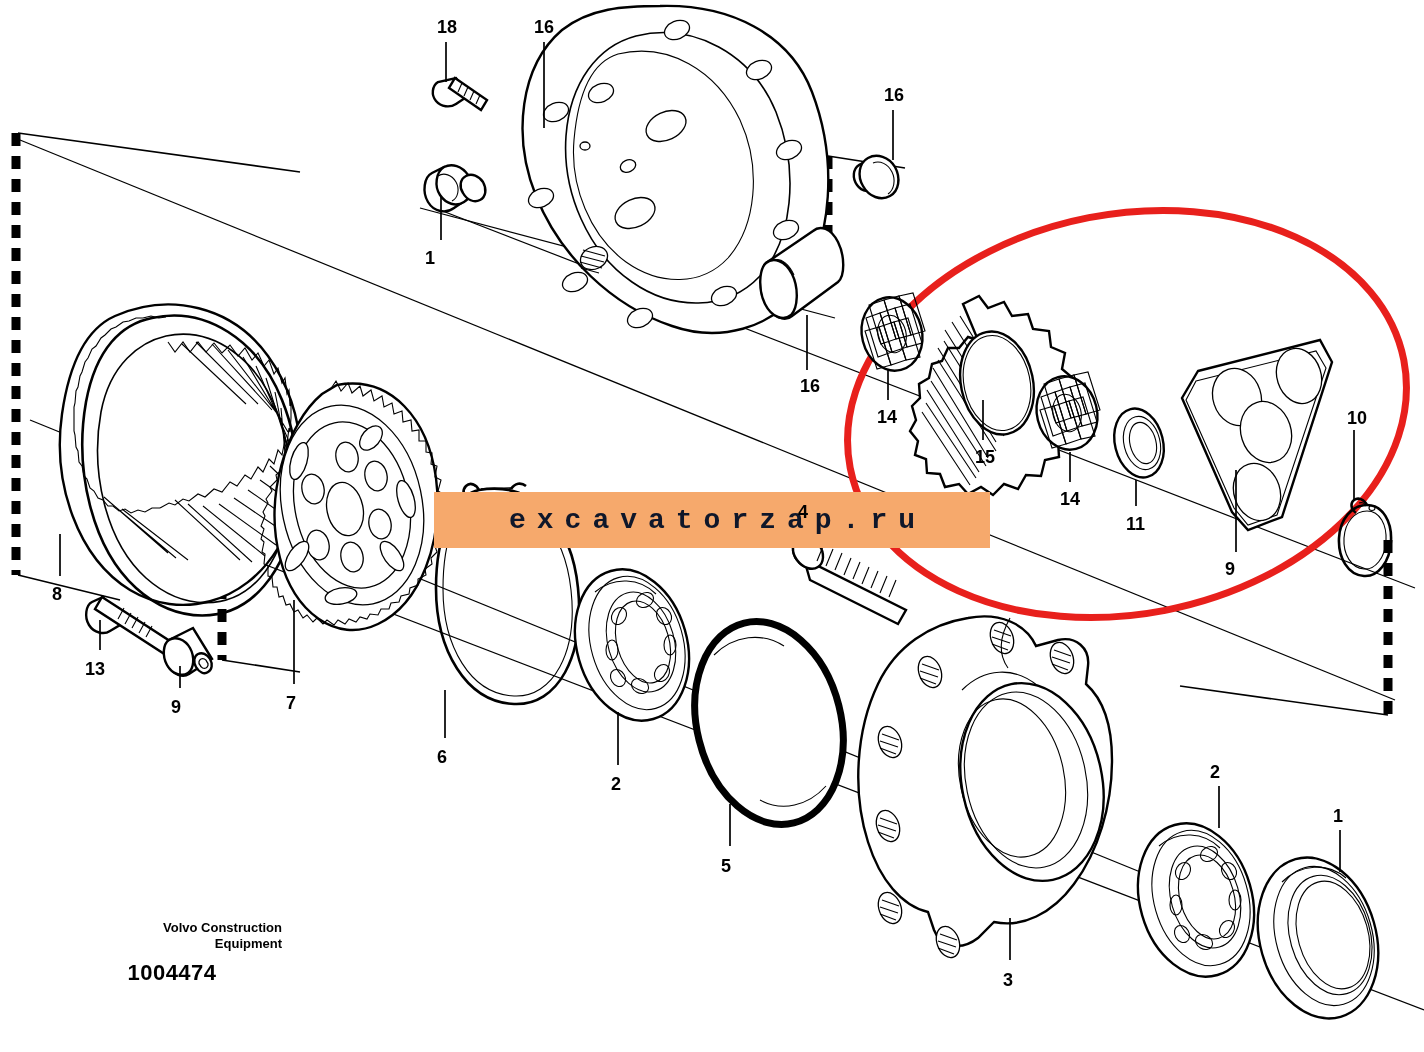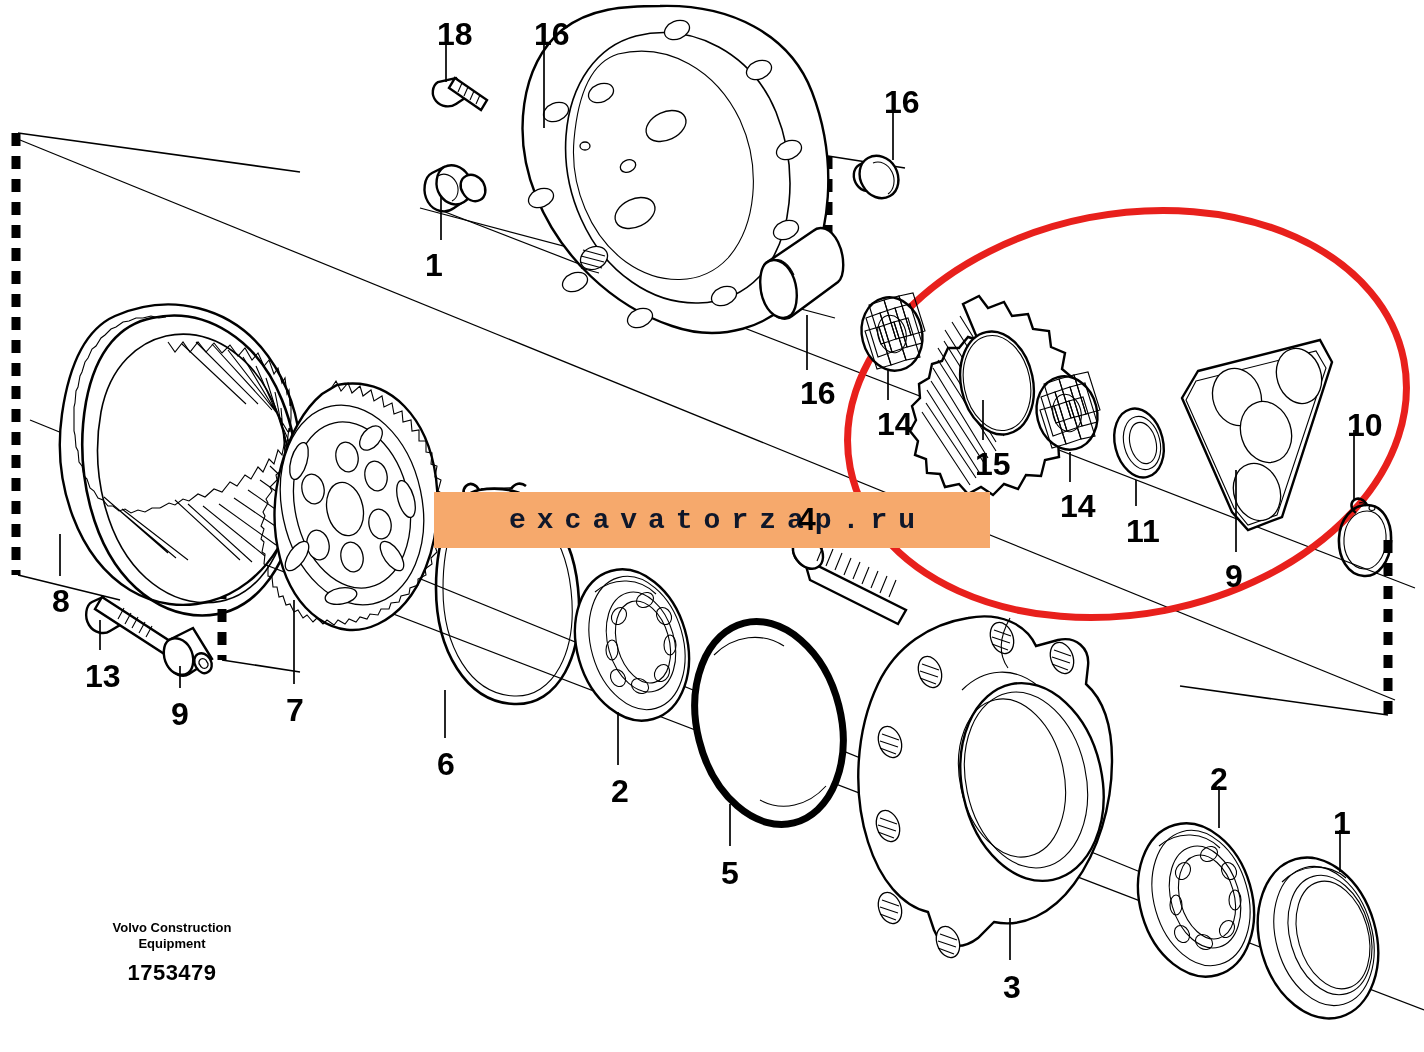--- a/index.html
+++ b/index.html
@@ -1,35 +1,35 @@
 <!DOCTYPE html>
 <html><head>
 <meta charset="utf-8">
 <style>
   html,body{margin:0;padding:0;background:#ffffff;}
   body{width:1424px;height:1052px;font-family:"Liberation Sans",sans-serif;overflow:hidden;}
   #stage{position:relative;width:1424px;height:1052px;background:#fff;}
   #art{position:absolute;left:0;top:0;width:1424px;height:1052px;}
   .callout{
     position:absolute;font-family:"Liberation Sans",sans-serif;
-    font-weight:bold;font-size:32px;color:#000;line-height:1;
+    font-weight:bold;font-size:18px;color:#000;line-height:1;
     white-space:nowrap;user-select:none;
   }
   #watermark{
     position:absolute;left:434px;top:492px;width:556px;height:56px;
     background:#f6a96c;display:flex;align-items:center;justify-content:center;
   }
   #watermark span{
     font-family:Liberation Mono, monospace;font-weight:bold;font-size:28px;
     color:#0f172a;letter-spacing:11px;padding-left:11px;white-space:nowrap;
   }
   #footer{position:absolute;left:62px;top:920px;width:220px;text-align:center;}
   #footer .co{
     font-family:"Liberation Sans",sans-serif;font-weight:bold;font-size:13px;
-    color:#000;line-height:1.25;
+    color:#000;line-height:1.25;text-align:right;
   }
   #footer .pn{
     font-family:"Liberation Sans",sans-serif;font-weight:bold;font-size:22px;
     color:#000;margin-top:7px;letter-spacing:0.5px;
   }
 </style>
 </head>
 <body>
 
 <div id="stage">
@@ -488,16 +488,16 @@
   <div class="callout" style="left:611px;top:775px">2</div>
   <div class="callout" style="left:798px;top:503px">4</div>
   <div class="callout" style="left:721px;top:857px">5</div>
   <div class="callout" style="left:1003px;top:971px">3</div>
   <div class="callout" style="left:1210px;top:763px">2</div>
   <div class="callout" style="left:1333px;top:807px">1</div>
 
   <div id="footer">
     <div class="co">Volvo Construction</div>
     <div class="co">Equipment</div>
-    <div class="pn">1753479</div>
+    <div class="pn">1004474</div>
   </div>
 
 </div>
 
 </body></html>

